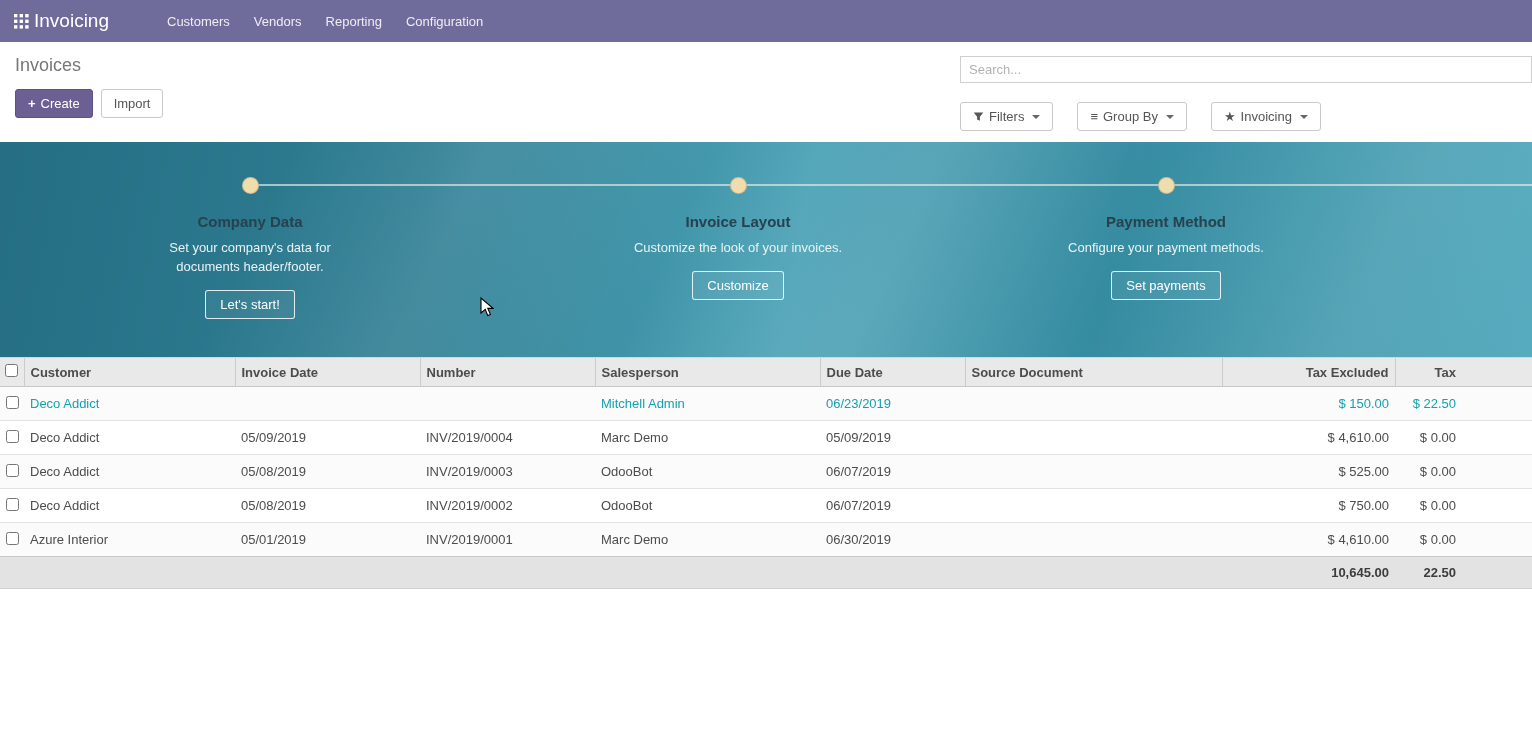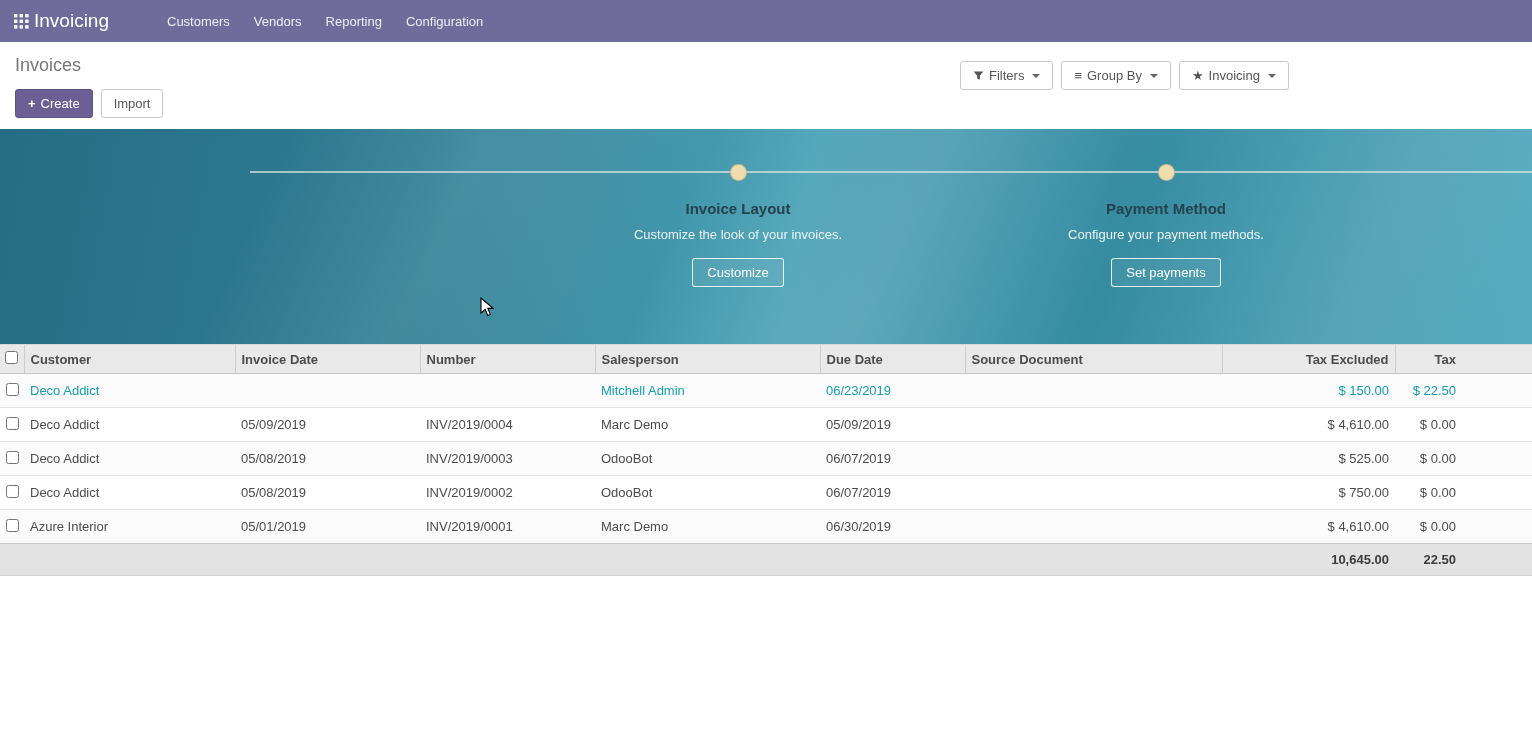--- a/index.html
+++ b/index.html
@@ -19,21 +19,21 @@
   .breadcrumb { font-size: 18px; color: #777; line-height: 27px; }
   .cp-left-buttons { margin-top: 10px; display: flex; column-gap: 8px; }
   .btn { display: inline-flex; align-items: center; column-gap: 5px; font-size: 13px; line-height: 17px;
     padding: 5px 12px; border-radius: 3px; border: 1px solid transparent; cursor: pointer; background: #fff; }
   .btn-primary { background: var(--primary-button,#6b5f94); border-color: #5d5284; color: #fff; }
   .btn-default { border-color: #c9c9c9; color: #555; }
   .cp-right { flex: 0 0 572px; }
   .search-input { width: 100%; height: 27px; margin-top: 4px; border: 1px solid #cfcfcf; padding: 0 8px;
     font-size: 13px; color: #555; outline: none; font-family: "Liberation Sans", sans-serif; }
   .search-input::placeholder { color: #b2b2b2; }
-  .facet-row { display: flex; column-gap: 8px; margin-top: 9px; }
+  .facet-row { display: flex; column-gap: 24px; margin-top: 19px; }
   .caret { display: inline-block; width: 0; height: 0; border-left: 4px solid transparent;
     border-right: 4px solid transparent; border-top: 4px solid #666; margin-left: 3px; }
 
   
   .banner { position: relative; height: 215px; overflow: hidden;
     background: linear-gradient(100deg, var(--banner-dark,#256e84) 0%, #2f7e93 28%, #4ba2b6 52%, #358ba0 72%, var(--banner-light,#56abbe) 100%); }
   .banner::before { content: ""; position: absolute; inset: 0;
     background: linear-gradient(115deg, transparent 18%, rgba(255,255,255,0.10) 30%, transparent 44%, rgba(255,255,255,0.12) 58%, transparent 72%, rgba(255,255,255,0.08) 88%, transparent 100%); }
   .timeline { position: absolute; left: 250px; right: 0; top: 42px; height: 2px; background: rgba(235,235,235,0.65); }
   .step { position: absolute; top: 0; width: 300px; text-align: center; }
@@ -101,20 +101,21 @@
         <button class="btn btn-primary">
           <span style="font-weight:bold;">+</span>
           <span>Create</span>
         </button>
         <button class="btn btn-default">
           <span>Import</span>
         </button>
       </div>
     </div>
     <div class="cp-right">
+      <input class="search-input" type="text" placeholder="Search..." style="">
       <div class="facet-row">
         <button class="btn btn-default">
           <svg width="11" height="11" viewBox="0 0 16 16">
               <path d="M1 2h14L10 8.5V14l-4-1.8V8.5L1 2z" fill="#555"></path>
             </svg>
           <span>Filters</span>
           <span class="caret"></span>
         </button>
         <button class="btn btn-default">
           <span style="font-weight:bold;">≡</span>
@@ -126,20 +127,26 @@
           <span>Invoicing</span>
           <span class="caret"></span>
         </button>
       </div>
     </div>
   </div>
 
   <div class="banner">
     <div class="timeline"></div>
 
+    <div class="step" style="left:100px;">
+      <div class="step-dot"></div>
+      <div class="step-title">Company Data</div>
+      <div class="step-desc">Set your company's data for documents header/footer.</div>
+      <button class="step-btn">Let's start!</button>
+    </div>
 
     <div class="step" style="left:588px;">
       <div class="step-dot"></div>
       <div class="step-title">Invoice Layout</div>
       <div class="step-desc">Customize the look of your invoices.</div>
       <button class="step-btn">Customize</button>
     </div>
 
     <div class="step" style="left:1016px;">
       <div class="step-dot"></div>

